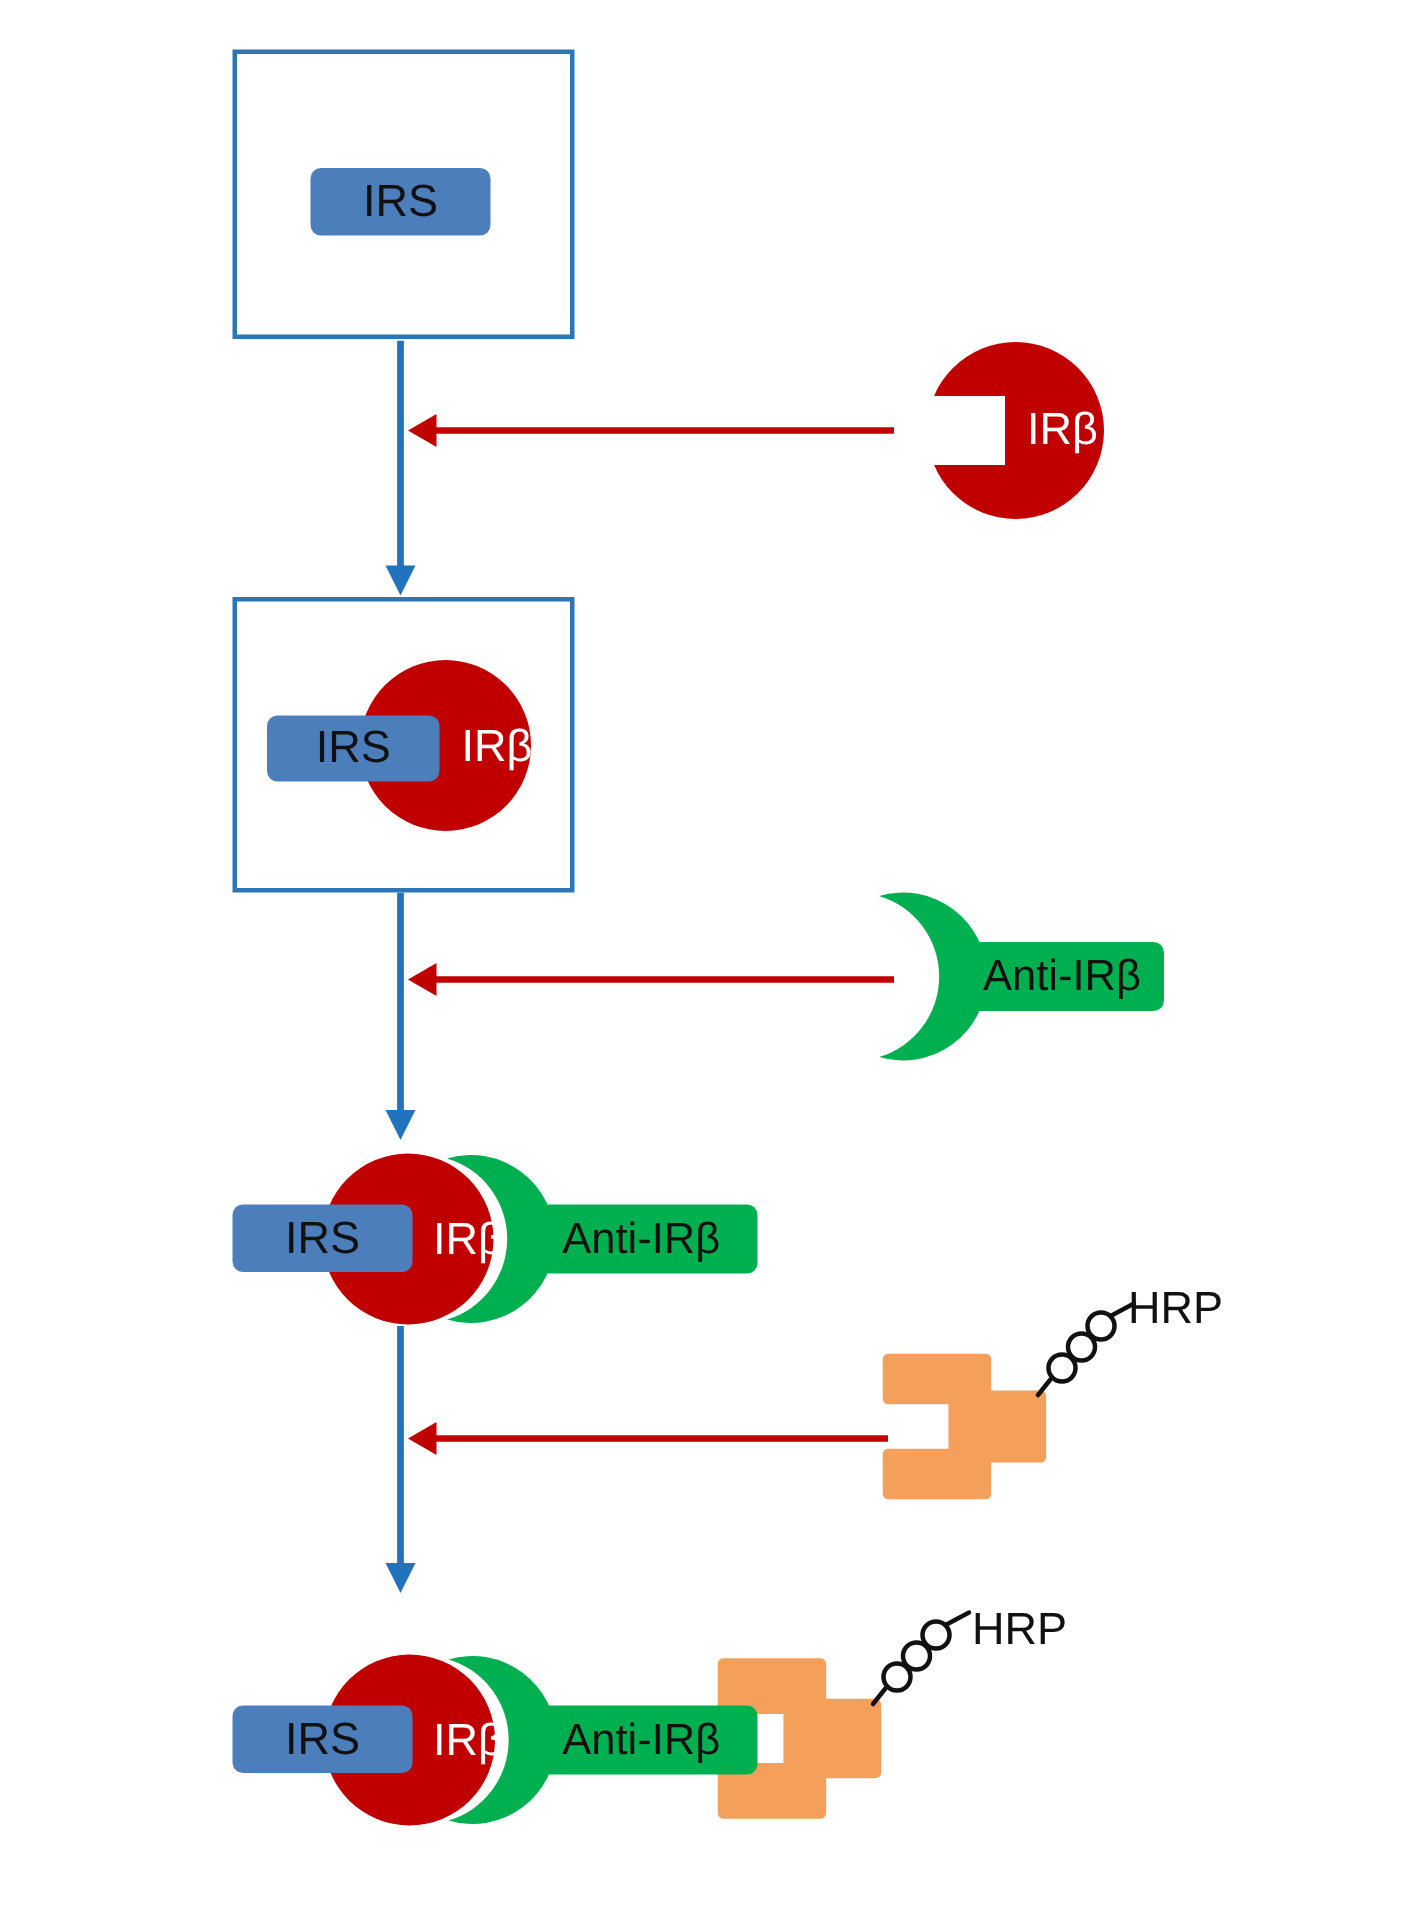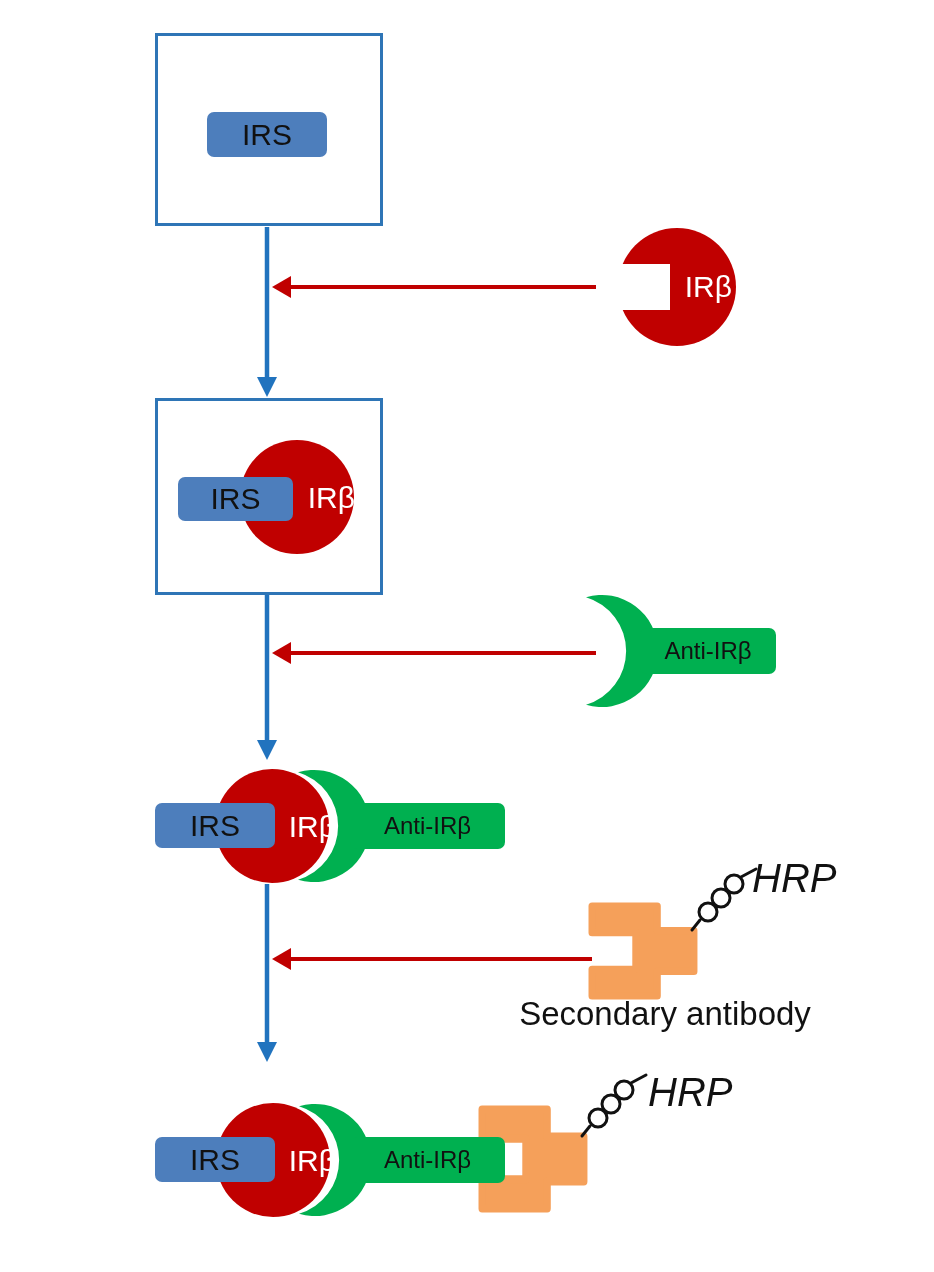--- a/index.html
+++ b/index.html
@@ -5,25 +5,25 @@
   html,body{margin:0;padding:0;background:#ffffff;}
   .canvas{
     position:relative;width:934px;height:1272px;background:#ffffff;
     font-family:"Liberation Sans", sans-serif;overflow:hidden;margin:0 auto;
   }
   .abs{position:absolute;}
   .outline-box{border:3px solid var(--blue-stroke,#2E75B6);background:#ffffff;box-sizing:border-box;}
   .chip{display:flex;align-items:center;justify-content:center;border-radius:7px;
         font-size:30px;color:var(--text-dark,#111);}
   .chip.blue{background:var(--blue-fill,#4D7EBC);}
-  .chip.green{background:var(--green,#00B050);font-size:24px;}
+  .chip.green{background:var(--green,#00B050);font-size:29px;}
   .circle{border-radius:50%;background:var(--red-dark,#C00000);}
   .lbl{display:flex;align-items:center;justify-content:flex-end;font-size:30px;color:var(--text-dark,#111);}
   .lbl.white{color:var(--text-light,#fff);}
-  .free-label{font-size:40px;color:var(--text-dark,#111);white-space:nowrap;font-style:italic;}
+  .free-label{font-size:30px;color:var(--text-dark,#111);white-space:nowrap;}
   .caption{font-size:33px;color:var(--text-dark,#111);text-align:center;}
   .z1{z-index:1}.z2{z-index:2}.z3{z-index:3}.z4{z-index:4}
   .stroke-blue{stroke:var(--blue-arrow,#2173BE);}
   .fill-blue{fill:var(--blue-arrow,#2173BE);}
   .stroke-red{stroke:var(--red-dark,#C00000);}
   .fill-red{fill:var(--red-dark,#C00000);}
   .fill-green{fill:var(--green,#00B050);}
   .fill-orange{fill:var(--orange,#F5A05A);stroke:var(--orange,#F5A05A);}
   .coil{stroke:#111;fill:none;stroke-linecap:round;}
 </style>
@@ -109,21 +109,20 @@
     <path class="fill-orange" stroke-width="7" stroke-linejoin="round" d="M4,4 H68 V28 H104 V68 H68 V92 H4 V66 H47 V30 H4 Z"></path>
   </svg>
   <svg class="abs z2" style="left:688px;top:862px;" width="78" height="72" viewBox="0 0 78 72">
     <path class="coil" d="M4,68 L12,58" stroke-width="3"></path>
     <circle class="coil" cx="20" cy="50" r="9" stroke-width="3"></circle>
     <circle class="coil" cx="33" cy="36" r="9" stroke-width="3"></circle>
     <circle class="coil" cx="46" cy="22" r="9" stroke-width="3"></circle>
     <path class="coil" d="M53,15 L68,7" stroke-width="3"></path>
   </svg>
   <div class="abs free-label z4" style="left:752px;top:856px;">HRP</div>
-  <div class="abs caption z4" style="left:470px;top:995px;width:390px;">Secondary antibody</div>
 
   <div class="abs circle z1" style="left:216px;top:1103px;width:114px;height:114px;"></div>
   <svg class="abs z2" style="left:293px;top:1102px;" width="80" height="116" viewBox="0 0 80 116">
     <path class="fill-green" d="M6,4.3 A56,56 0 1 1 6,111.7 A56,56 0 0 0 6,4.3 Z"></path>
   </svg>
   <div class="abs chip green z3" style="left:350px;top:1137px;width:155px;height:46px;">
     <span>Anti-IRβ</span>
   </div>
   <div class="abs chip blue z3" style="left:155px;top:1137px;width:120px;height:45px;">
     <span>IRS</span>

